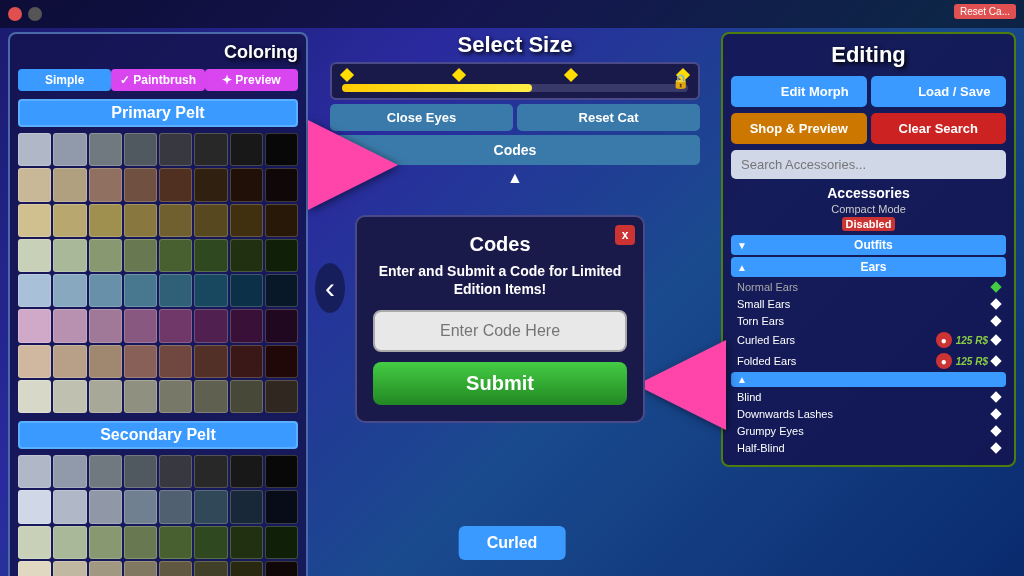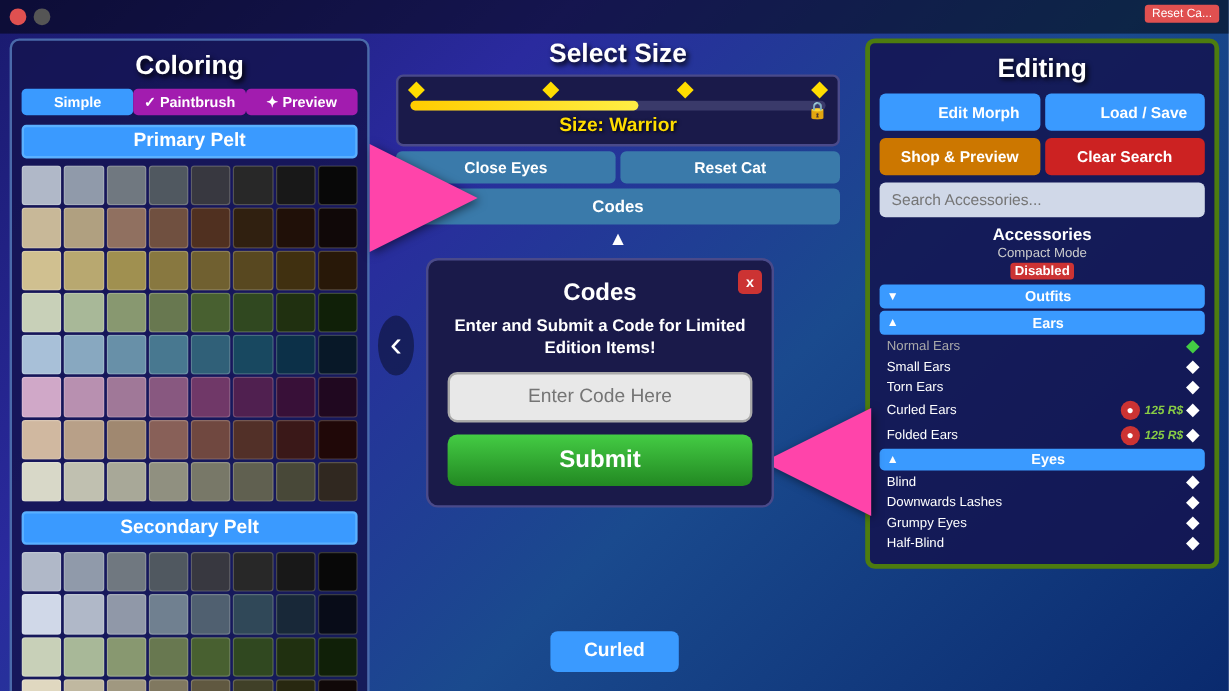--- a/index.html
+++ b/index.html
@@ -51,43 +51,43 @@
       left: 8px;
       top: 32px;
       width: 300px;
       background: rgba(20, 20, 80, 0.85);
       border: 2px solid #4a6aaa;
       border-radius: 8px;
       padding: 8px;
     }
     .panel-title {
       color: white;
-      font-size: 22px;
-      font-weight: 900;
-      text-align: center;
+      font-size: 18px;
+      font-weight: 900;
+      text-align: right;
       text-shadow: 2px 2px 4px #000;
       margin-bottom: 6px;
     }
     .tab-row {
       display: flex;
       gap: 0;
       margin-bottom: 8px;
     }
     .tab-btn {
       flex: 1;
       padding: 4px 6px;
       border-radius: 4px;
       border: none;
       font-size: 12px;
       font-weight: bold;
       cursor: pointer;
       color: white;
     }
     .tab-btn.active { background: #3a9aff; }
-    .tab-btn.inactive { background: #a21caf; }
+    .tab-btn.inactive { background: #d946ef; }
     .section-label {
       background: #3a9aff;
       color: white;
       font-size: 16px;
       font-weight: 900;
       text-align: center;
       border-radius: 4px;
       padding: 3px 0;
       margin-bottom: 6px;
       border: 2px solid #5ab0ff;
@@ -271,21 +271,21 @@
       cursor: pointer;
     }
 
     
     .right-panel {
       position: absolute;
       right: 8px;
       top: 32px;
       width: 295px;
       background: rgba(20, 20, 80, 0.85);
-      border: 4px solid #4d7c0f;
+      border: 2px solid #4d7c0f;
       border-radius: 8px;
       padding: 8px;
     }
     .right-title {
       color: white;
       font-size: 22px;
       font-weight: 900;
       text-align: center;
       text-shadow: 2px 2px 4px #000;
       margin-bottom: 8px;
@@ -601,21 +601,20 @@
     <div class="size-diamonds">
       <div class="diamond"></div>
       <div class="diamond"></div>
       <div class="diamond"></div>
       <div class="diamond"></div>
     </div>
     <div class="size-slider">
       <div class="size-slider-fill"></div>
     </div>
     <div class="lock-icon">🔒</div>
-    <div class="size-label">Size: Warrior</div>
   </div>
   <div class="center-buttons-row">
     <button class="center-btn">Close Eyes</button>
     <button class="center-btn">Reset Cat</button>
   </div>
   <button class="codes-btn">Codes</button>
   <div class="chevron-up">▲</div>
 </div>
 
 <div class="left-nav-chevron">‹</div>
@@ -679,21 +678,20 @@
   <div class="list-item">
     <span class="list-item-label">Folded Ears</span>
     <span class="price-badge">●</span>
     <span class="price-text">125 R$</span>
     <div class="diamond-icon"></div>
   </div>
 
   
   <div class="eyes-header">
     <span class="chevron-small">▲</span>
-    <span class="category-label">Eyes</span>
   </div>
   <div class="list-item">
     <span class="list-item-label">Blind</span>
     <div class="diamond-icon"></div>
   </div>
   <div class="list-item">
     <span class="list-item-label">Downwards Lashes</span>
     <div class="diamond-icon"></div>
   </div>
   <div class="list-item">

